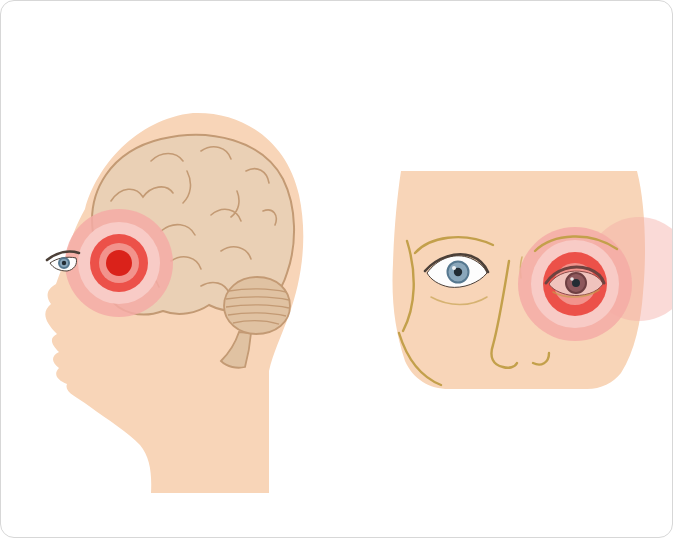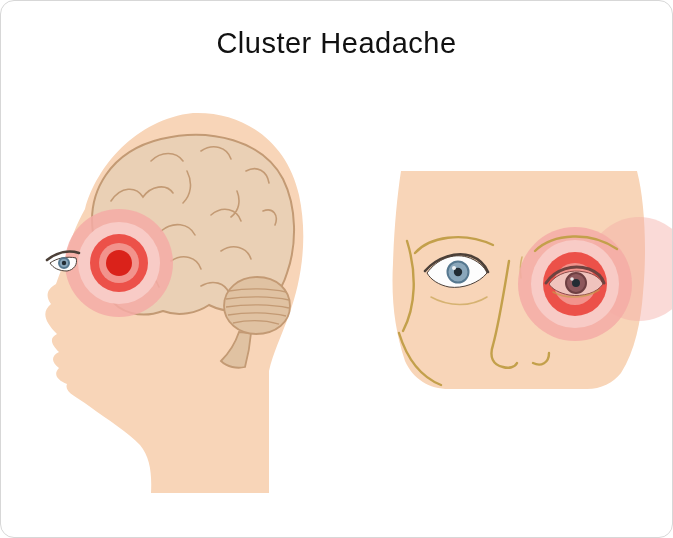--- a/index.html
+++ b/index.html
@@ -26,21 +26,20 @@
   .sore-lid{fill:none;stroke:#6e4340;stroke-width:3;stroke-linecap:round;}
   .iris{fill:var(--iris-blue);stroke:var(--iris-ring);stroke-width:2;}
   .sore-iris{fill:var(--sore-iris);stroke:#6e3f42;stroke-width:2;}
   .pupil{fill:var(--pupil);}
   .hl{fill:#ffffff;opacity:.85;}
 </style>
 </head>
 <body>
 
 <div class="canvas">
-  <div class="title">Cluster Headache</div>
 
   <svg width="673" height="538" viewBox="0 0 673 538">
 
     <g>
       <path class="skin" d="M 192 112
         C 242 110 286 140 298 194
         C 307 236 301 278 288 314
         C 280 336 272 352 268 370
         L 268 492 L 150 492
         C 151 472 149 456 139 444

